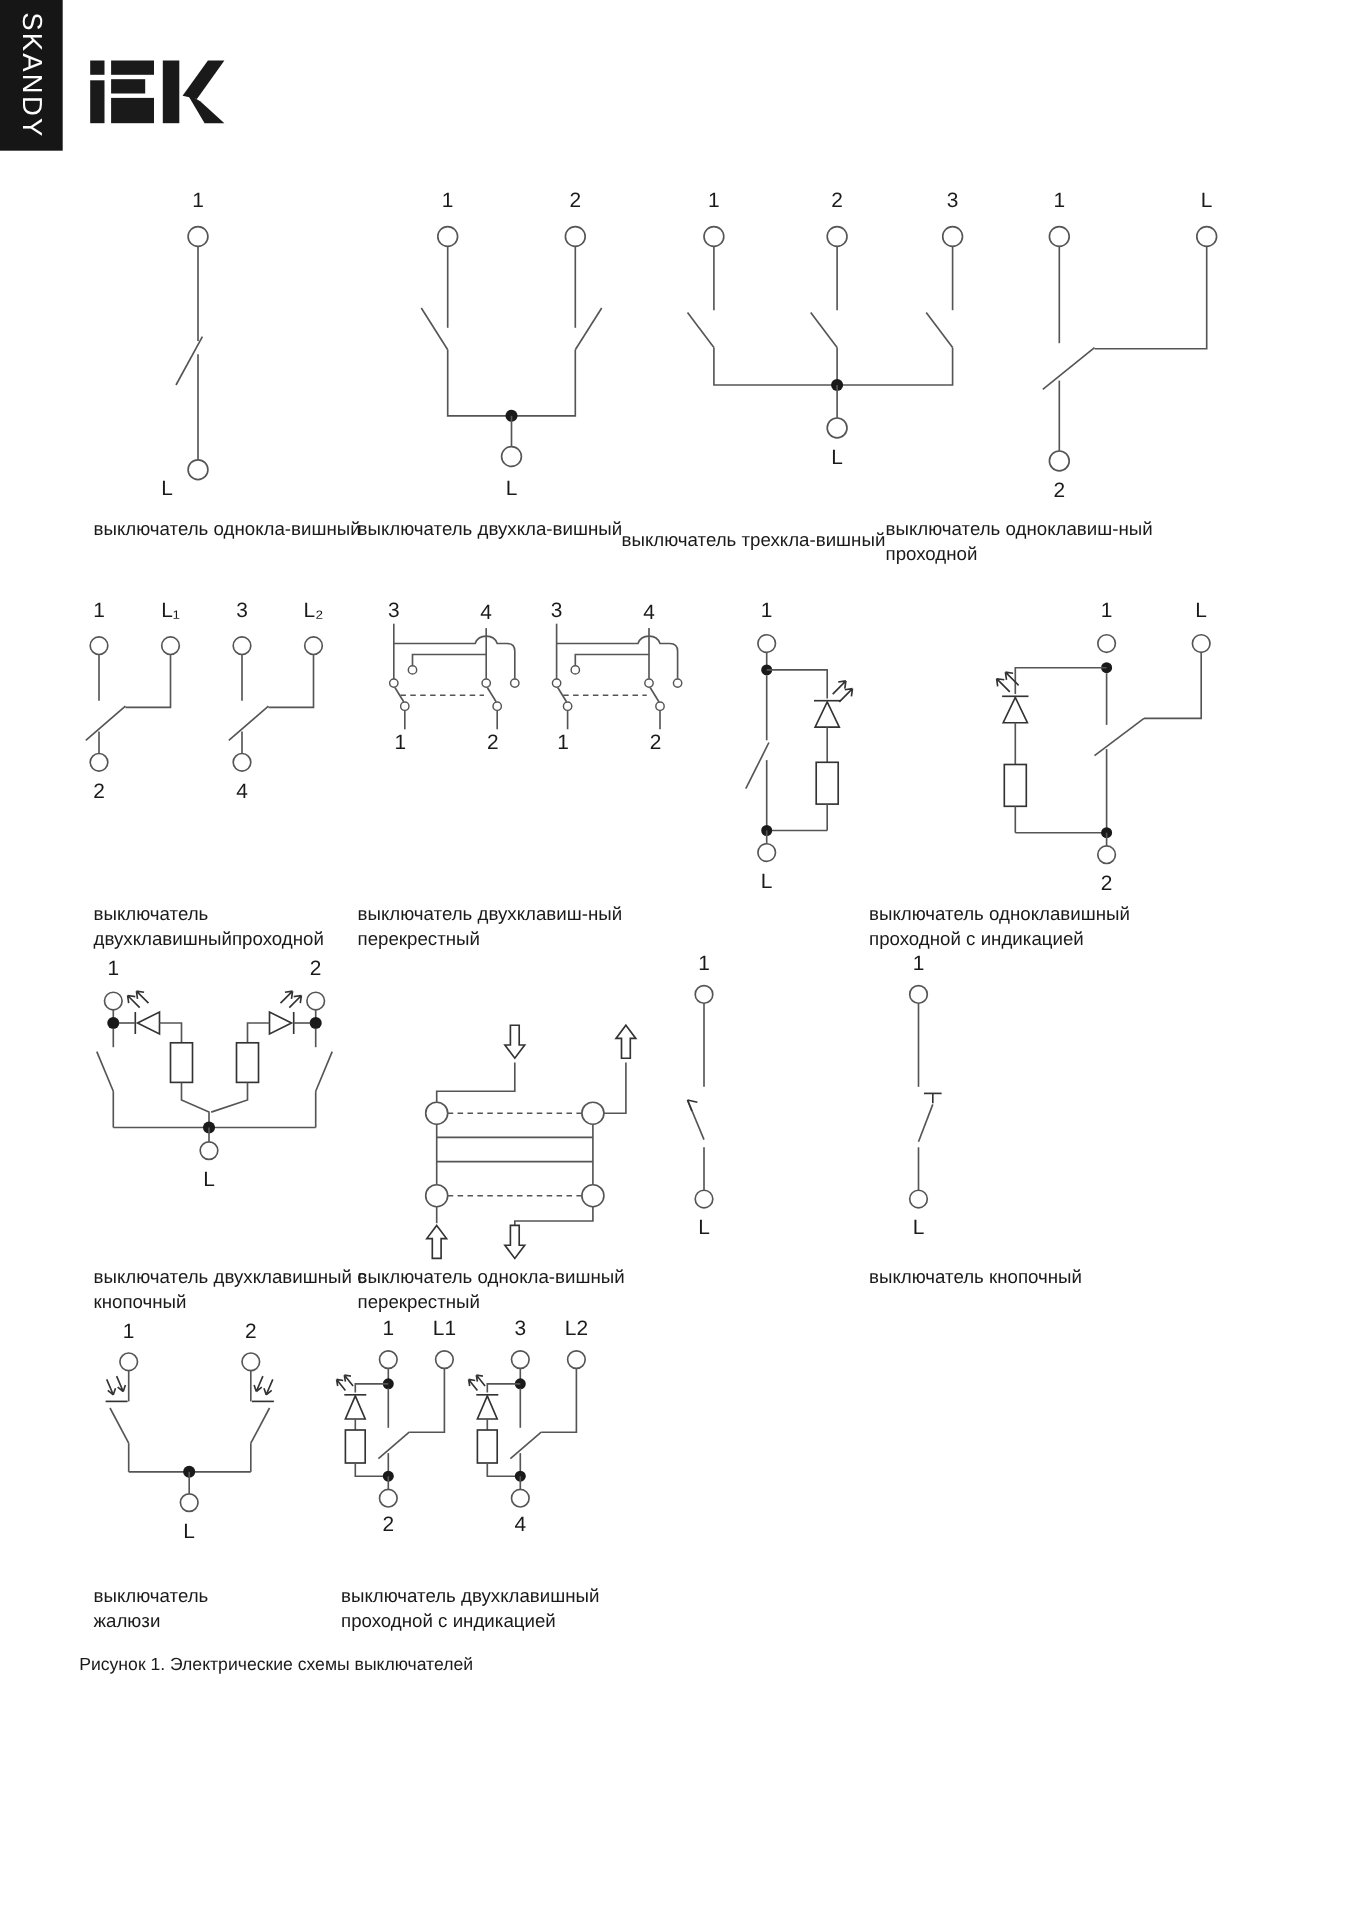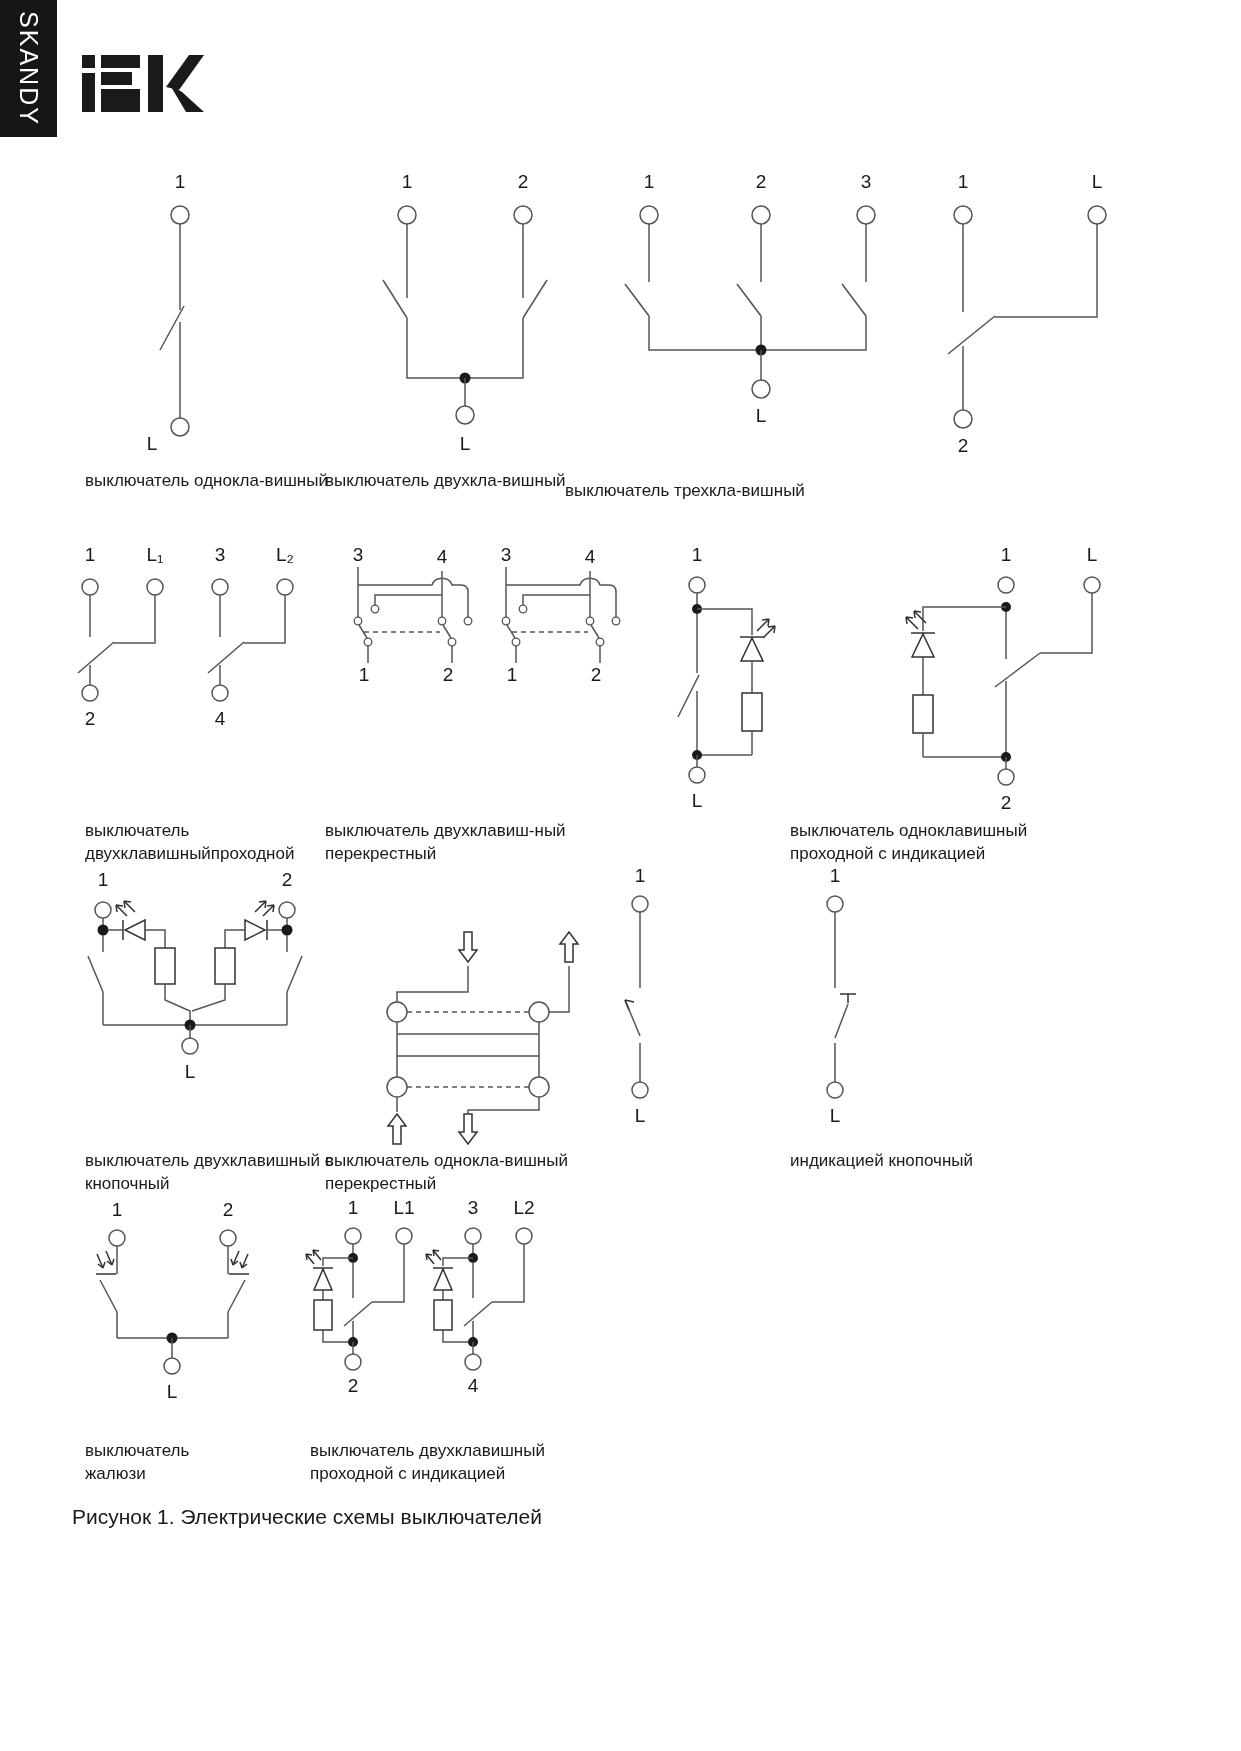--- a/index.html
+++ b/index.html
@@ -5,21 +5,21 @@
   html,body{margin:0;padding:0;background:#e8e8e8;}
   .page{position:relative;width:1241px;height:1751px;background:#ffffff;overflow:hidden;
         font-family:"Liberation Sans",sans-serif;color:#1a1a1a;}
   .abs{position:absolute;}
   .brand-strip{left:0;top:0;width:57px;height:137px;background:#161616;
                display:flex;align-items:center;justify-content:center;}
   .brand-text{transform:rotate(90deg);color:#fff;font-size:25px;letter-spacing:2px;
               font-weight:400;white-space:nowrap;}
   .caption{font-size:17px;line-height:1.35;color:#1a1a1a;}
   .caption div{white-space:nowrap;}
-  .figcap{font-size:21px;color:#1a1a1a;white-space:nowrap;}
+  .figcap{font-size:16px;color:#1a1a1a;white-space:nowrap;}
   svg{overflow:visible;}
   .w{stroke:#555;stroke-width:1.5;fill:none;}
   .tc{fill:#fff;stroke:#555;stroke-width:1.5;}
   .oc{fill:#fff;stroke:#555;stroke-width:1.3;}
   .jd{fill:#1a1a1a;stroke:none;}
   .dash{stroke:#555;stroke-width:1.3;fill:none;stroke-dasharray:5 4;}
   .sym{stroke:#333;stroke-width:1.5;fill:none;}
   .box{fill:#fff;stroke:#333;stroke-width:1.5;}
   .tri{fill:#fff;stroke:#333;stroke-width:1.5;stroke-linejoin:miter;}
   .ha{fill:#fff;stroke:#333;stroke-width:1.5;stroke-linejoin:miter;}
@@ -106,20 +106,24 @@
   </svg>
 
   <div class="abs caption" style="left:85px;top:470px;width:230px">
     <div>выключатель однокла-вишный</div>
   </div>
   <div class="abs caption" style="left:325px;top:470px;width:230px">
     <div>выключатель двухкла-вишный</div>
   </div>
   <div class="abs caption" style="left:565px;top:480px;width:230px">
     <div>выключатель трехкла-вишный</div>
+  </div>
+  <div class="abs caption" style="left:805px;top:470px;width:230px">
+    <div>выключатель одноклавиш-ный</div>
+    <div>проходной</div>
   </div>
 
   <svg class="abs" style="left:70px;top:545px" width="250" height="190">
     <text class="lbl" x="20" y="16">1</text>
     <text class="lbl" x="85" y="16">L₁</text>
     <text class="lbl" x="150" y="16">3</text>
     <text class="lbl" x="215" y="16">L₂</text>
     <circle class="tc" cx="20" cy="42" r="8"></circle>
     <circle class="tc" cx="85" cy="42" r="8"></circle>
     <circle class="tc" cx="150" cy="42" r="8"></circle>
@@ -340,21 +344,21 @@
 
   <div class="abs caption" style="left:85px;top:1150px;width:240px">
     <div>выключатель двухклавишный с</div>
     <div>кнопочный</div>
   </div>
   <div class="abs caption" style="left:325px;top:1150px;width:240px">
     <div>выключатель однокла-вишный</div>
     <div>перекрестный</div>
   </div>
   <div class="abs caption" style="left:790px;top:1150px;width:240px">
-    <div>индикацией кнопочный</div>
+    <div>выключатель кнопочный</div>
   </div>
 
   <svg class="abs" style="left:70px;top:1200px" width="240" height="215">
     <text class="lbl" x="47" y="16">1</text>
     <text class="lbl" x="158" y="16">2</text>
     <circle class="tc" cx="47" cy="38" r="8"></circle>
     <circle class="tc" cx="158" cy="38" r="8"></circle>
     <line class="w" x1="47" y1="46" x2="47" y2="74"></line>
     <g>
       <path class="sym" d="M27,54 L33,68 M33,68 L28,64 M33,68 L35,62"></path>

